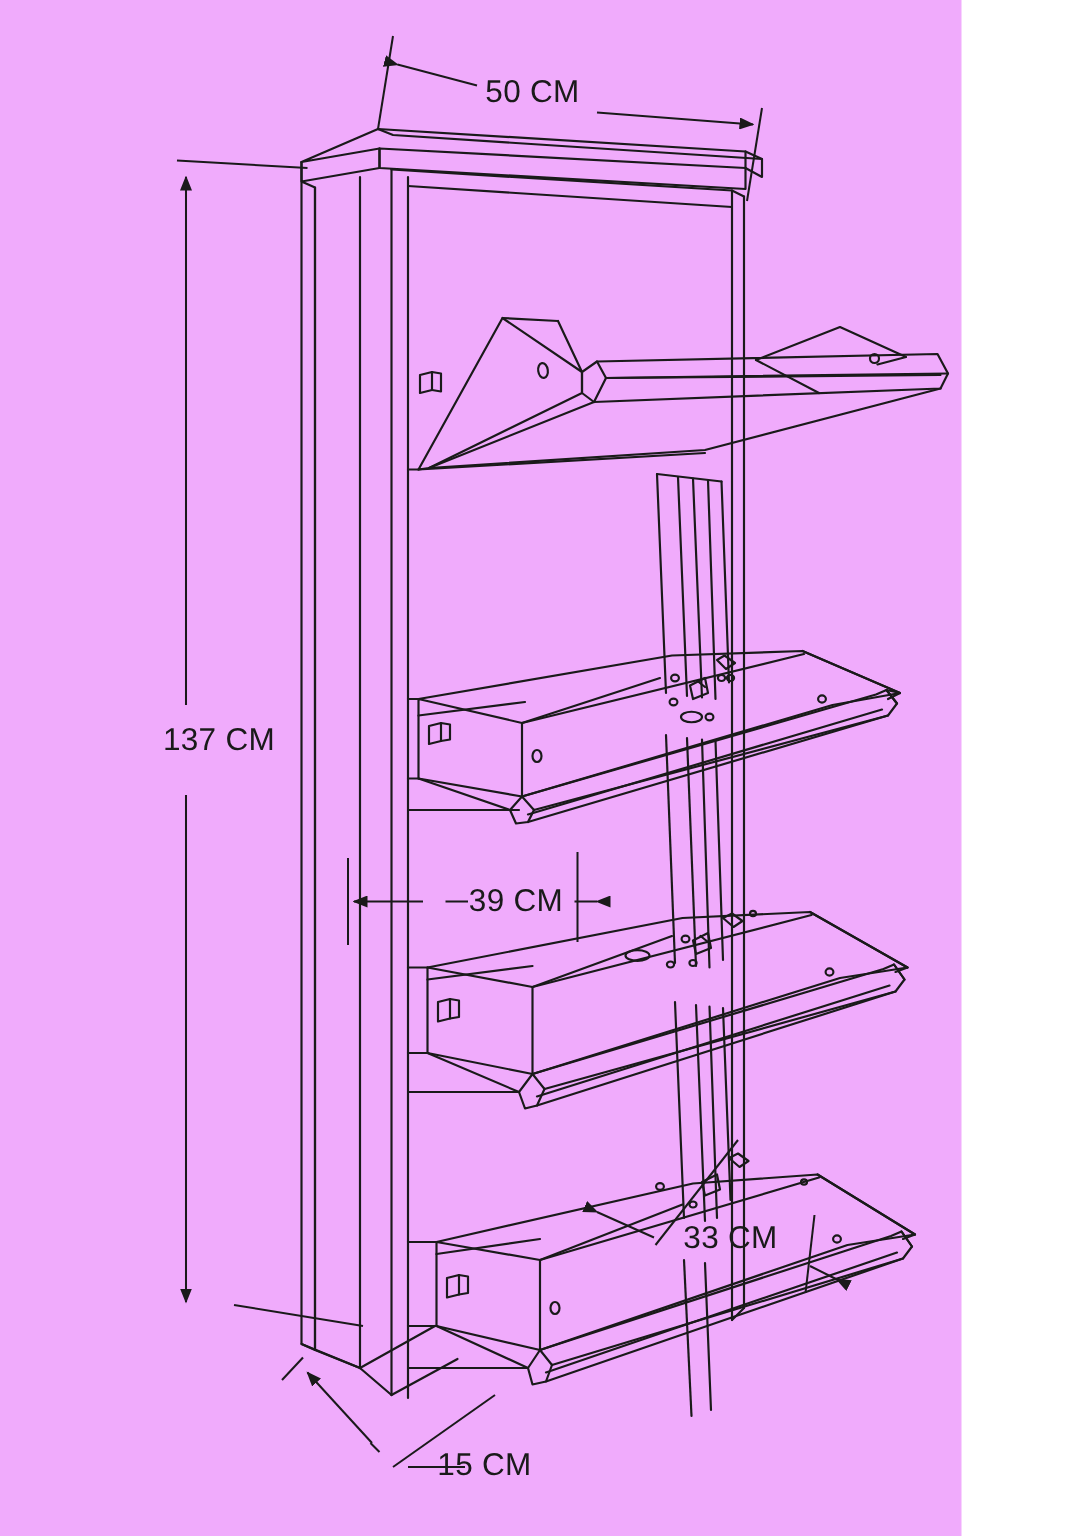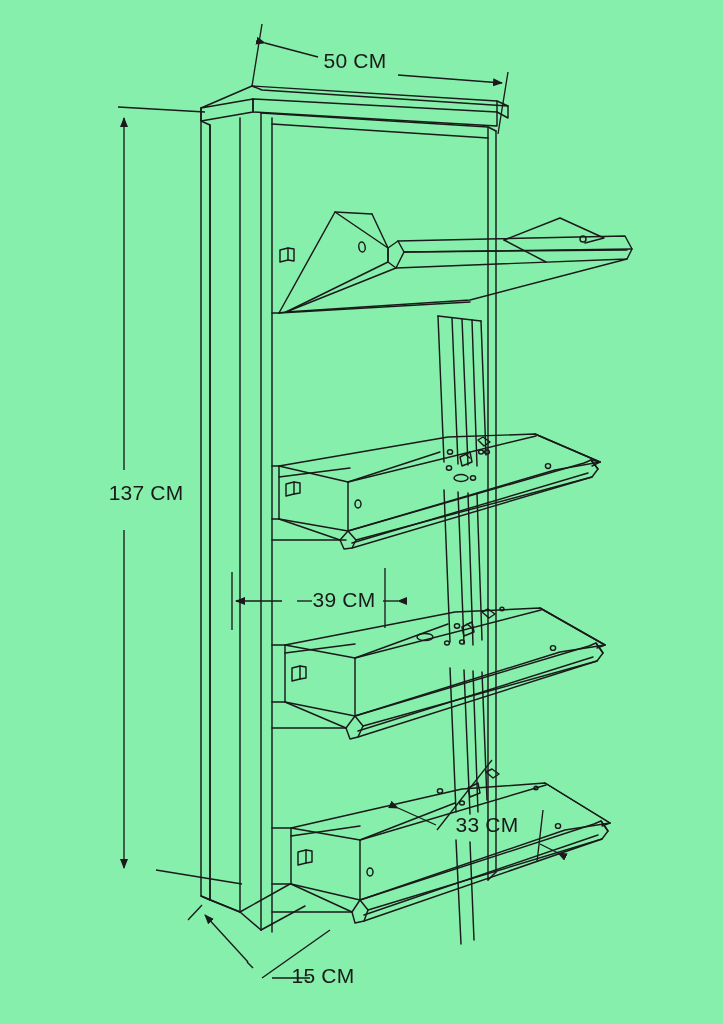--- a/index.html
+++ b/index.html
@@ -2,23 +2,23 @@
 <html><head>
 <meta charset="utf-8">
 <style>
   html, body {
     margin: 0;
     padding: 0;
     background: #ffffff;
   }
   #page {
     position: relative;
-    width: 723px;
+    width: 641px;
     height: 1024px;
-    background: #86efac;
+    background: #f0abfc;
     overflow: hidden;
     font-family: "Liberation Sans", sans-serif;
   }
   #drawing {
     position: absolute;
     left: 0;
     top: 0;
     width: 723px;
     height: 1024px;
   }

